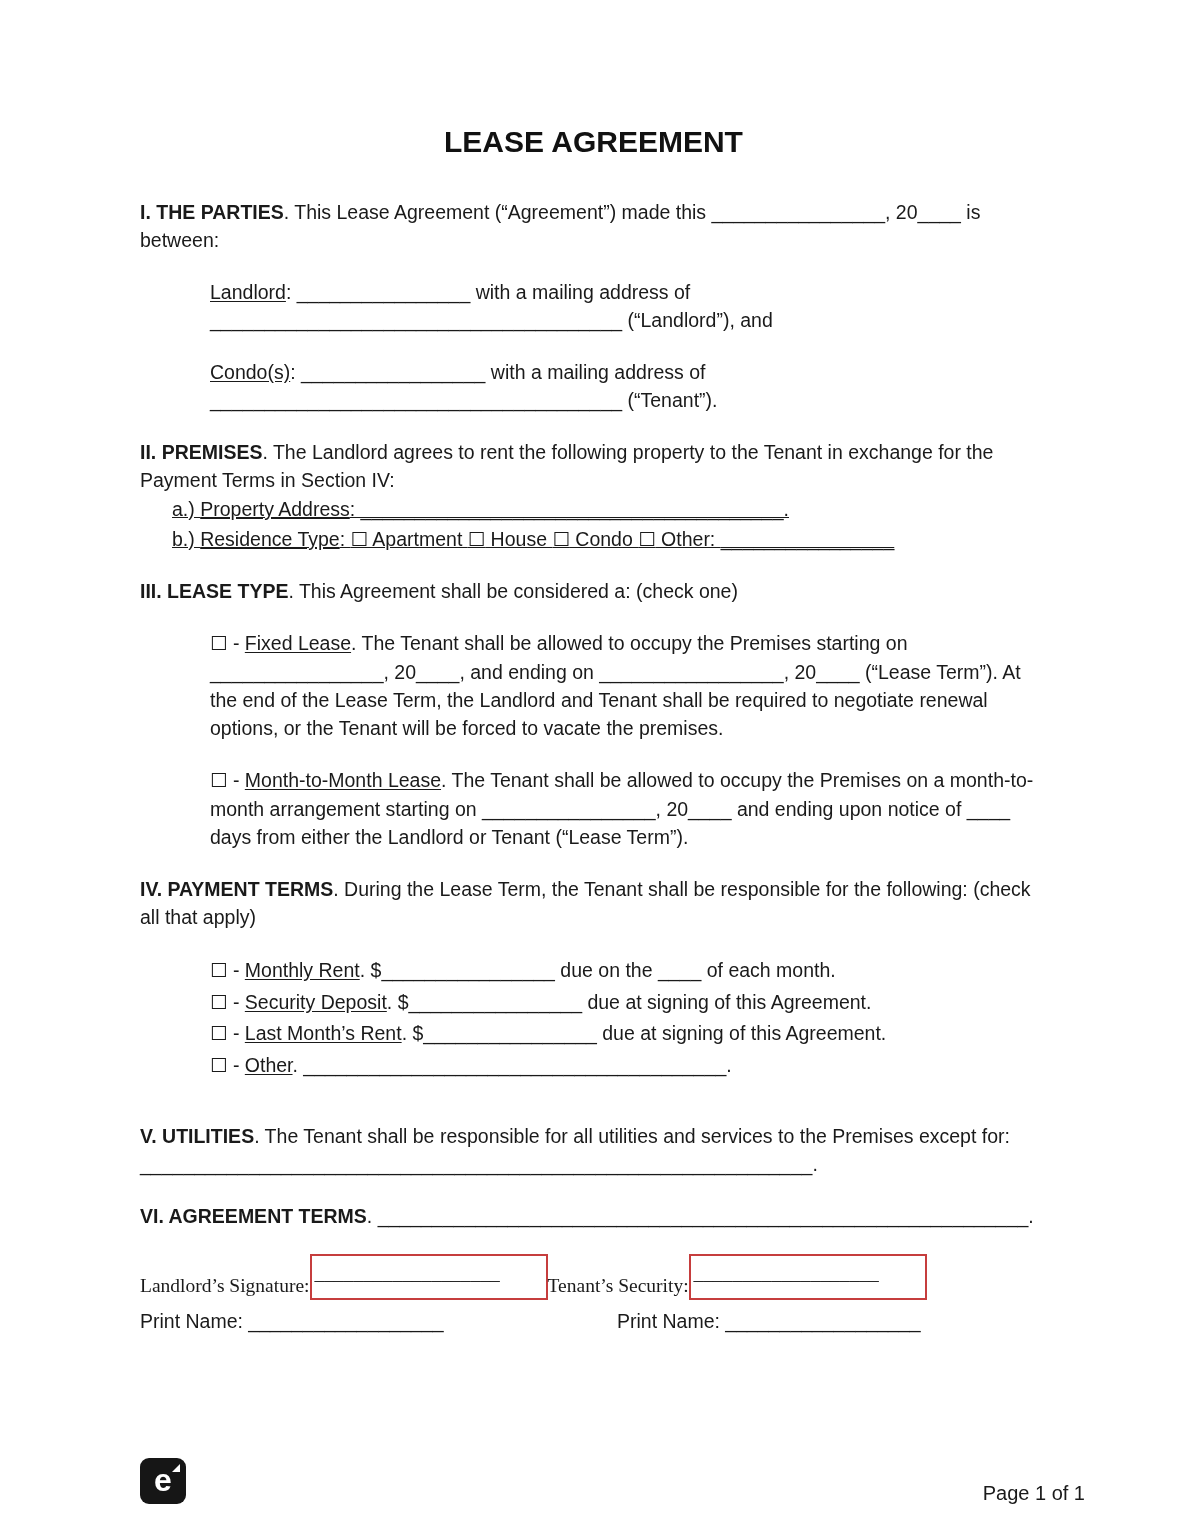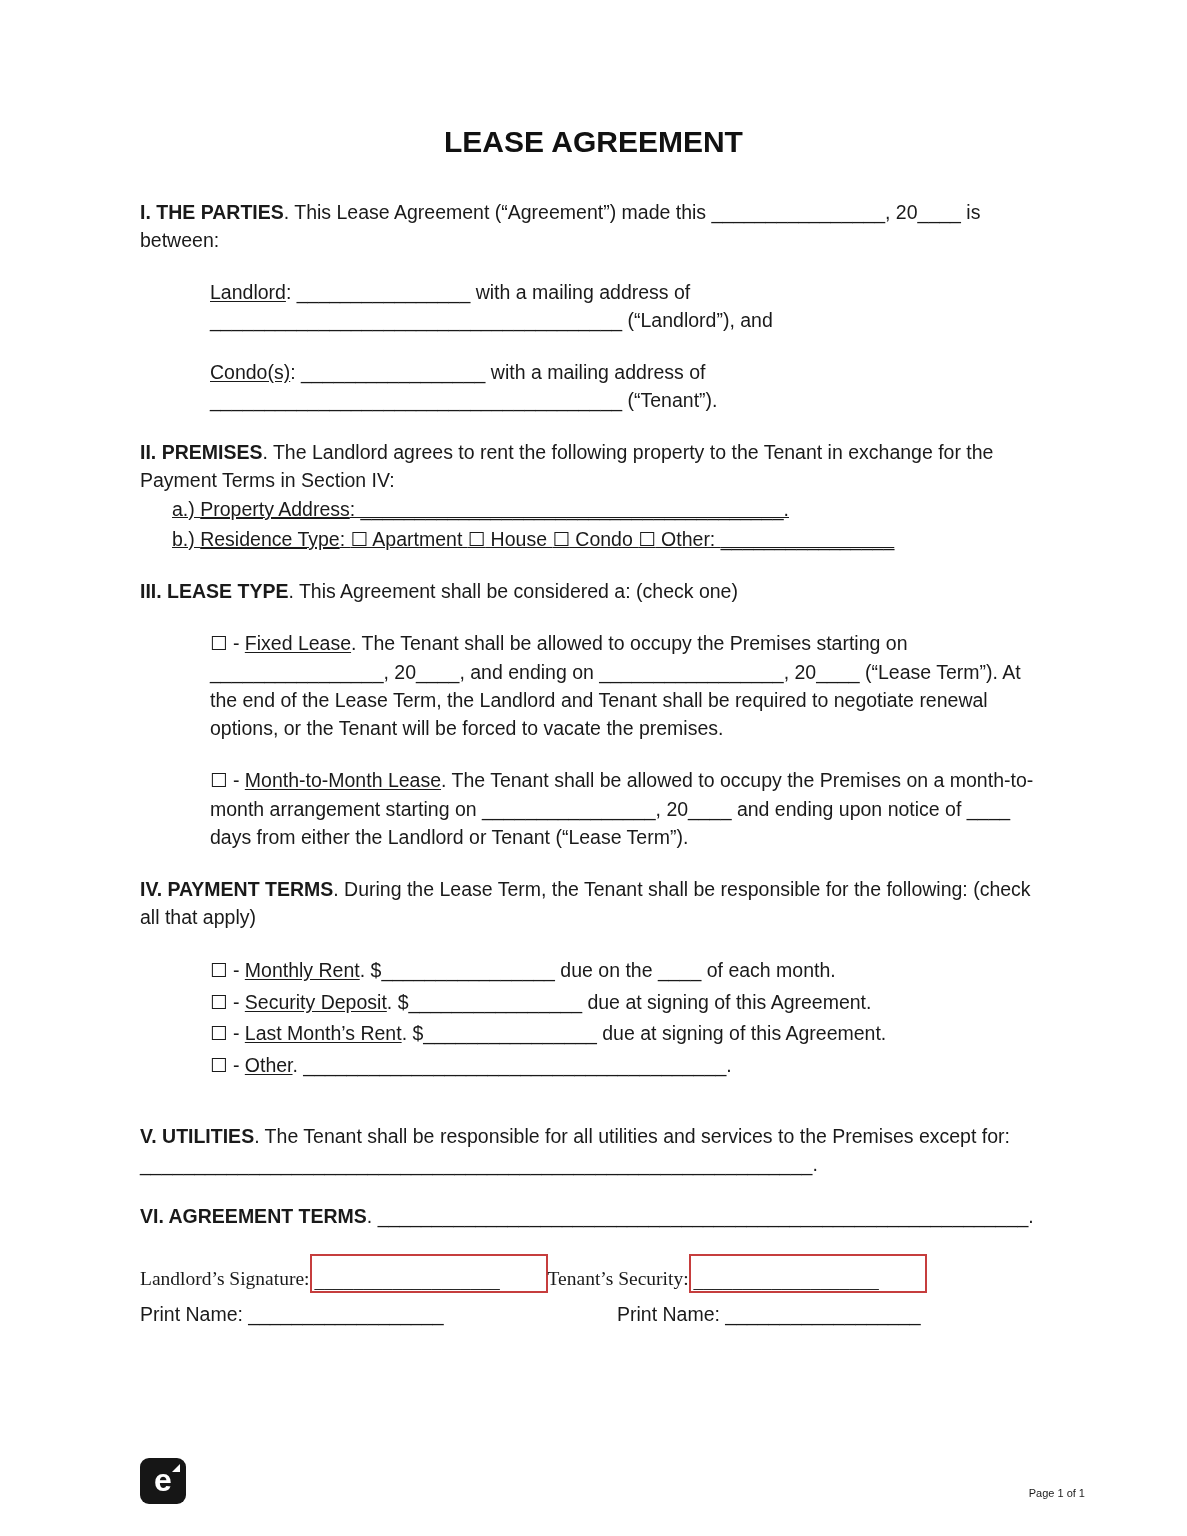--- a/index.html
+++ b/index.html
@@ -21,40 +21,40 @@
   .indent { margin-left: 70px; }
   .sublist { margin: 0 0 22px 32px; }
   .sublist .line { line-height: 30px; text-decoration: underline; }
   .paylist { margin-bottom: 41px; }
   .paylist .pline { line-height: 30.5px; }
   .u { text-decoration: underline; text-underline-offset: 2px; }
   strong { font-weight: 700; }
   .cb { font-family: "DejaVu Sans", sans-serif; }
   .sig-row { display: flex; align-items: flex-end; margin-top: 16px; font-family: Liberation Serif, serif; }
   .sig-field {
-    flex: 0 0 238px; height: 39px; border: 2px solid var(--field-border);
-    padding: 12px 3px; line-height: 27px; overflow: hidden; white-space: nowrap;
+    flex: 0 0 238px; height: 46px; border: 2px solid var(--field-border);
+    padding: 4px 3px; line-height: 27px; overflow: hidden; white-space: nowrap;
   }
   .print-row { display: flex; margin-top: 7px; }
   .print-row .half { flex: 0 0 477px; }
   .footer {
     position: absolute; left: 140px; right: 102px; bottom: 32px;
     display: flex; justify-content: space-between; align-items: flex-end;
   }
   .logo { position: relative; width: 46px; height: 46px; background: #161616; border-radius: 9px; }
   .logo-letter {
     position: absolute; inset: 0; color: #ffffff; font-size: 32px;
     line-height: 44px; font-weight: 700; text-align: center;
   }
   .logo-flag {
     position: absolute; top: 6px; right: 6px; width: 0; height: 0;
     border-style: solid; border-width: 0 0 8px 8px;
     border-color: transparent transparent #ffffff transparent;
   }
-  .page-indicator { font-size: 11px; line-height: 22px; }
+  .page-indicator { font-size: 20px; line-height: 22px; }
 </style>
 </head>
 <body>
 
 <div class="page">
   <div class="content">
 
     <h1 class="title">LEASE AGREEMENT</h1>
 
     <p class="para"><strong>I. THE PARTIES</strong><span>. This Lease Agreement (“Agreement”) made this ________________, 20____ is between:</span></p>

